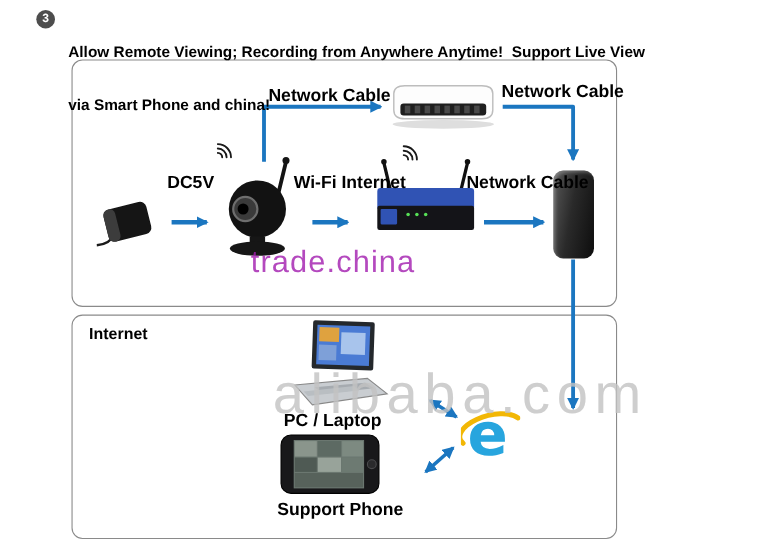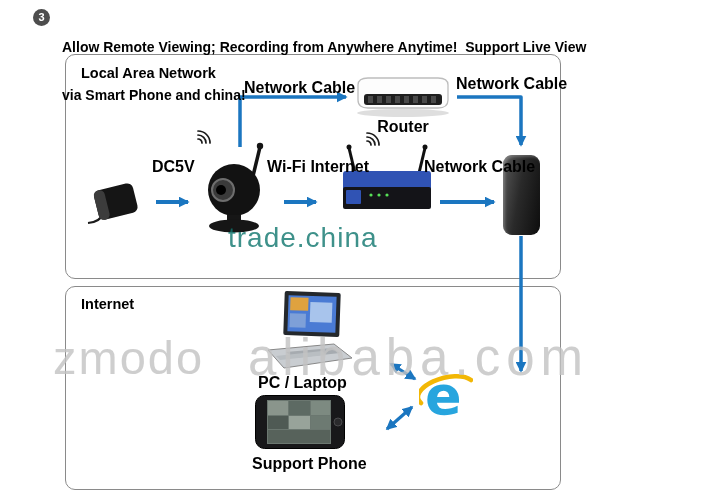--- a/index.html
+++ b/index.html
@@ -47,38 +47,37 @@
   .arrows{position:absolute;left:0;top:0;width:703px;height:500px;z-index:2;pointer-events:none;}
   .arrow{stroke:var(--arrow);fill:none;stroke-linejoin:round;}
   .w4{stroke-width:4px;} .w35{stroke-width:3.5px;} .w32{stroke-width:3.2px;}
   .arrowhead{fill:var(--arrow);}
   .wifi-arc{stroke:#1a1a1a;stroke-width:1.7px;fill:none;stroke-linecap:round;}
   .router-blue-part{fill:var(--router-blue);}
   .ie-e{fill:var(--ie-blue);font-family:"DejaVu Sans",sans-serif;font-size:54px;font-weight:bold;}
   .ie-swoosh{stroke:var(--ie-gold);stroke-width:4.5px;fill:none;stroke-linecap:round;}
   
   .wm{position:absolute;pointer-events:none;z-index:6;font-family:"Liberation Sans",sans-serif;}
-  .wm-center{left:228px;top:222px;font-size:28px;color:#0f766e;opacity:.8;letter-spacing:1px;}
+  .wm-center{left:228px;top:222px;font-size:28px;color:#a21caf;opacity:.8;letter-spacing:1px;}
   .wm-left{left:53px;top:330px;font-size:47px;color:#c3c3c3;opacity:.8;letter-spacing:2px;}
   .wm-right{left:248px;top:328px;font-size:51px;color:#c3c3c3;opacity:.8;letter-spacing:6px;}
 </style>
 </head>
 <body>
 
 <div class="canvas">
 
   <div class="step-circle">3</div>
   <div class="header-text">
     <div>Allow Remote Viewing; Recording from Anywhere Anytime!  Support Live View</div>
     <div>via Smart Phone and china!</div>
   </div>
 
   <div class="big-box lan-box"></div>
   <div class="big-box internet-box"></div>
-  <div class="box-title lan-title">Local Area Network</div>
   <div class="box-title internet-title">Internet</div>
 
   <svg class="arrows" viewBox="0 0 703 500">
     <defs>
       <marker id="ah" viewBox="0 0 10 10" refX="8.5" refY="5" markerWidth="11" markerHeight="11" orient="auto" markerUnits="userSpaceOnUse">
         <path class="arrowhead" d="M0,0 L10,5 L0,10 z"></path>
       </marker>
       <marker id="ahs" viewBox="0 0 10 10" refX="1.5" refY="5" markerWidth="11" markerHeight="11" orient="auto" markerUnits="userSpaceOnUse">
         <path class="arrowhead" d="M10,0 L0,5 L10,10 z"></path>
       </marker>
@@ -183,25 +182,23 @@
     </g>
     <circle cx="84" cy="28" r="4" fill="#2a2a2c" stroke="#4a4a4c"></circle>
   </svg>
 
   <svg class="device" style="left:419px;top:368px" width="54" height="56" viewBox="0 0 54 56">
     <text class="ie-e" x="6" y="46">e</text>
     <path class="ie-swoosh" d="M2,35 A27,13 -15 0 1 52,12"></path>
   </svg>
 
   <div class="label lbl-nc-top">Network Cable</div>
-  <div class="label lbl-router">Router</div>
   <div class="label lbl-nc-right">Network Cable</div>
   <div class="label lbl-dc5v">DC5V</div>
   <div class="label lbl-wifi-ant">Wi-Fi Internet</div>
   <div class="label lbl-nc-mid">Network Cable</div>
   <div class="label lbl-laptop">PC / Laptop</div>
   <div class="label lbl-phone">Support Phone</div>
 
   <div class="wm wm-center">trade.china</div>
-  <div class="wm wm-left">zmodo</div>
   <div class="wm wm-right">alibaba.com</div>
 
 </div>
 
 </body></html>

